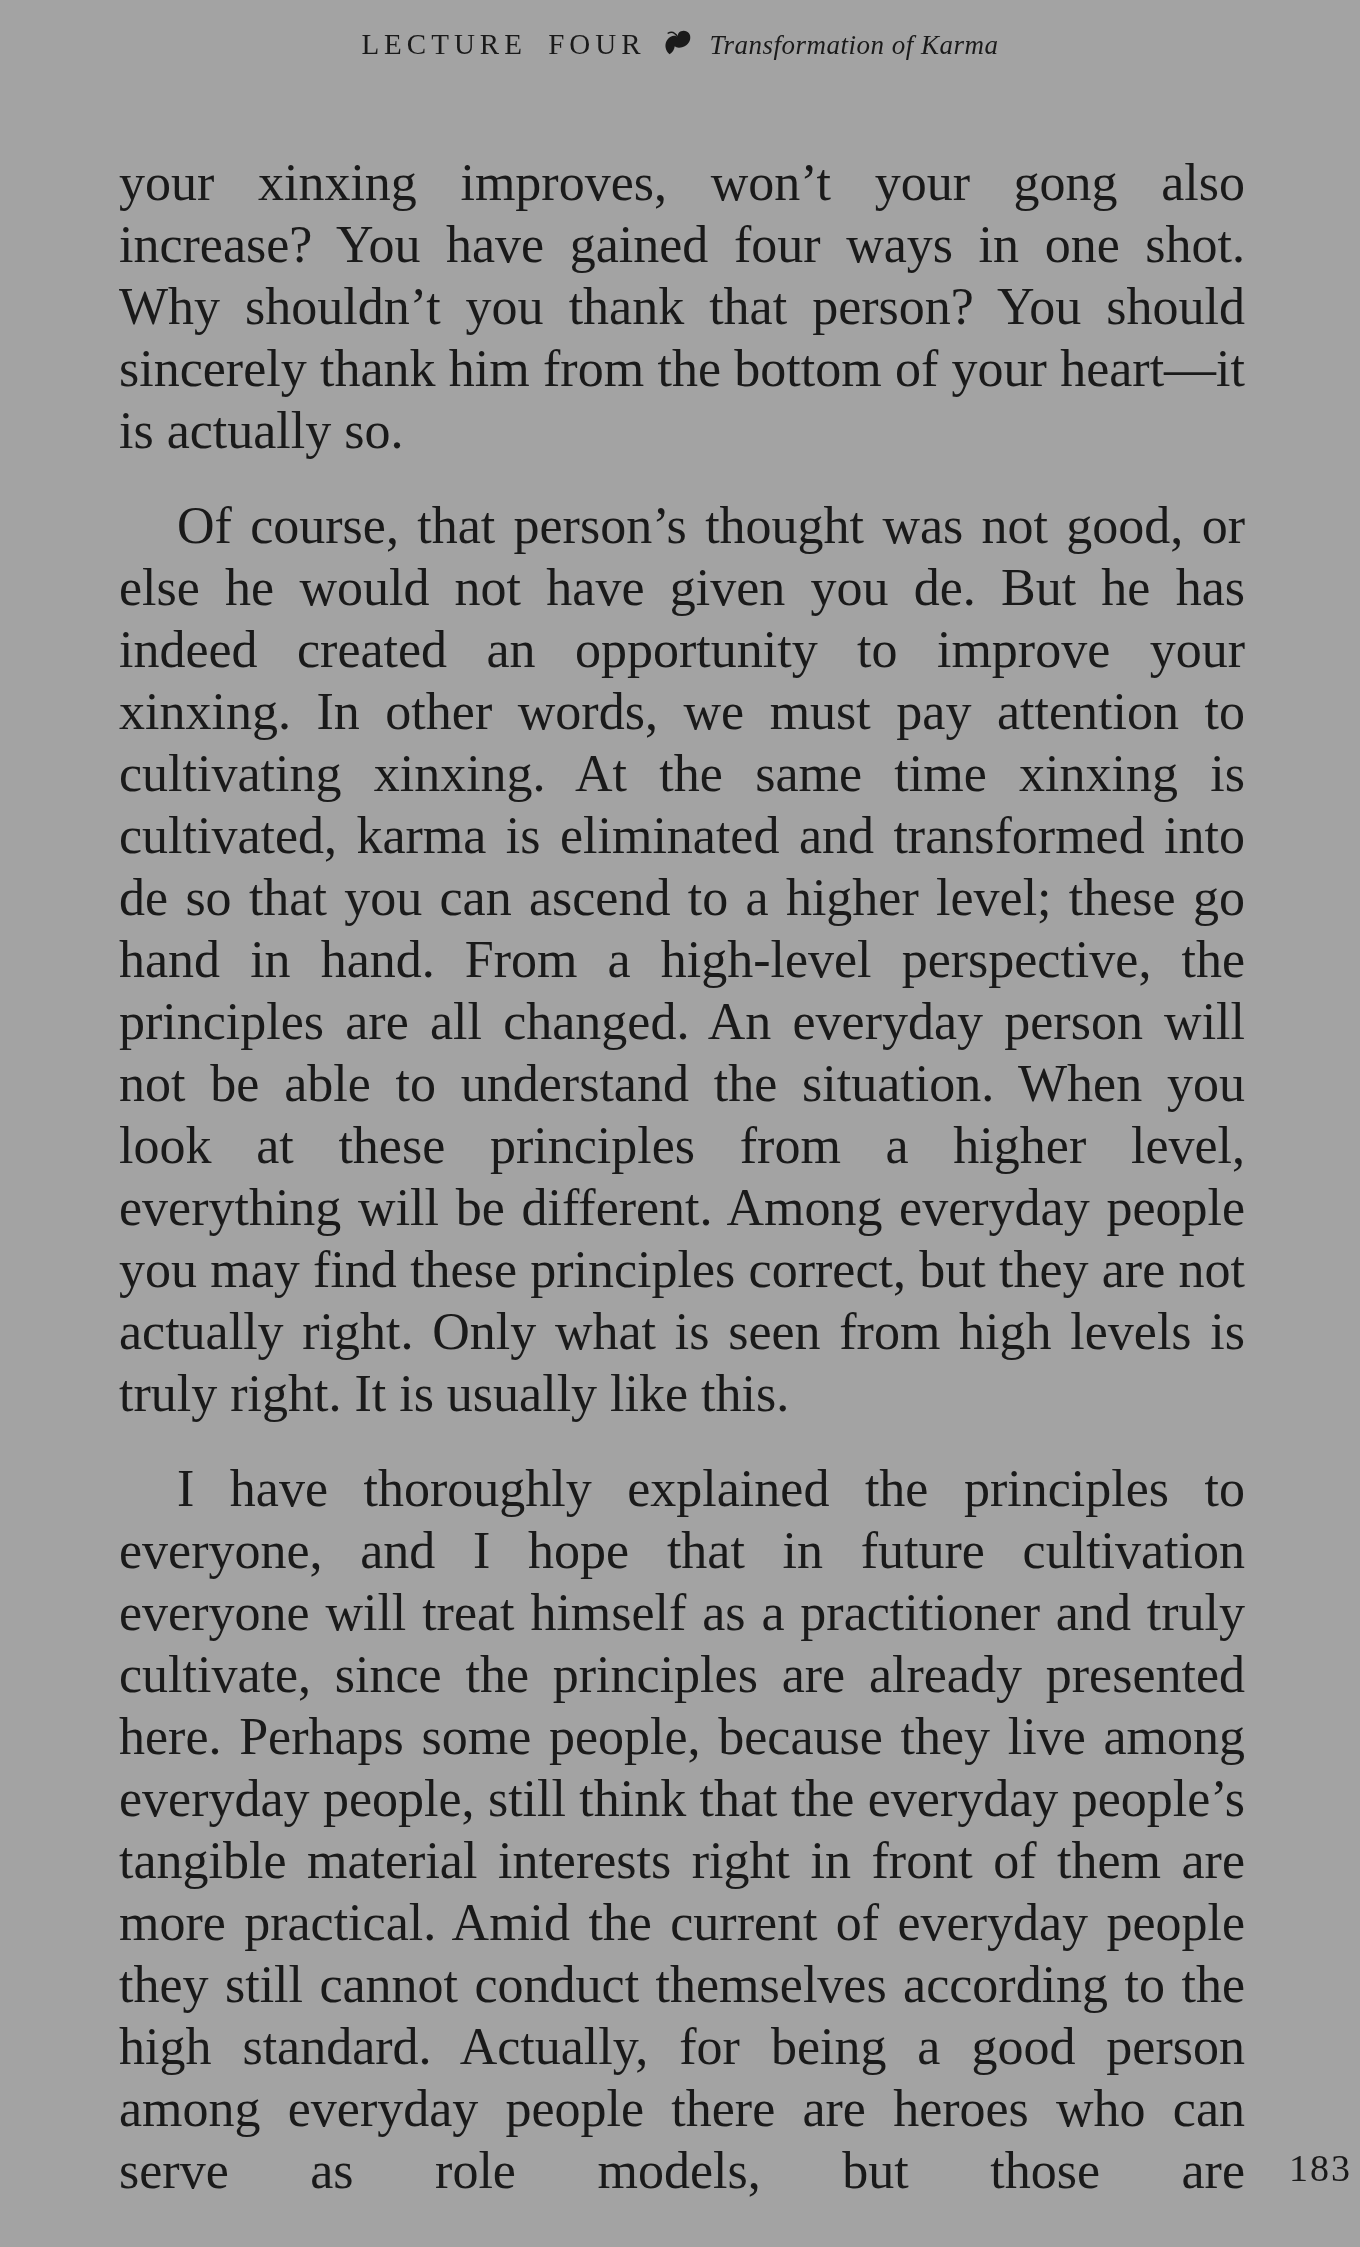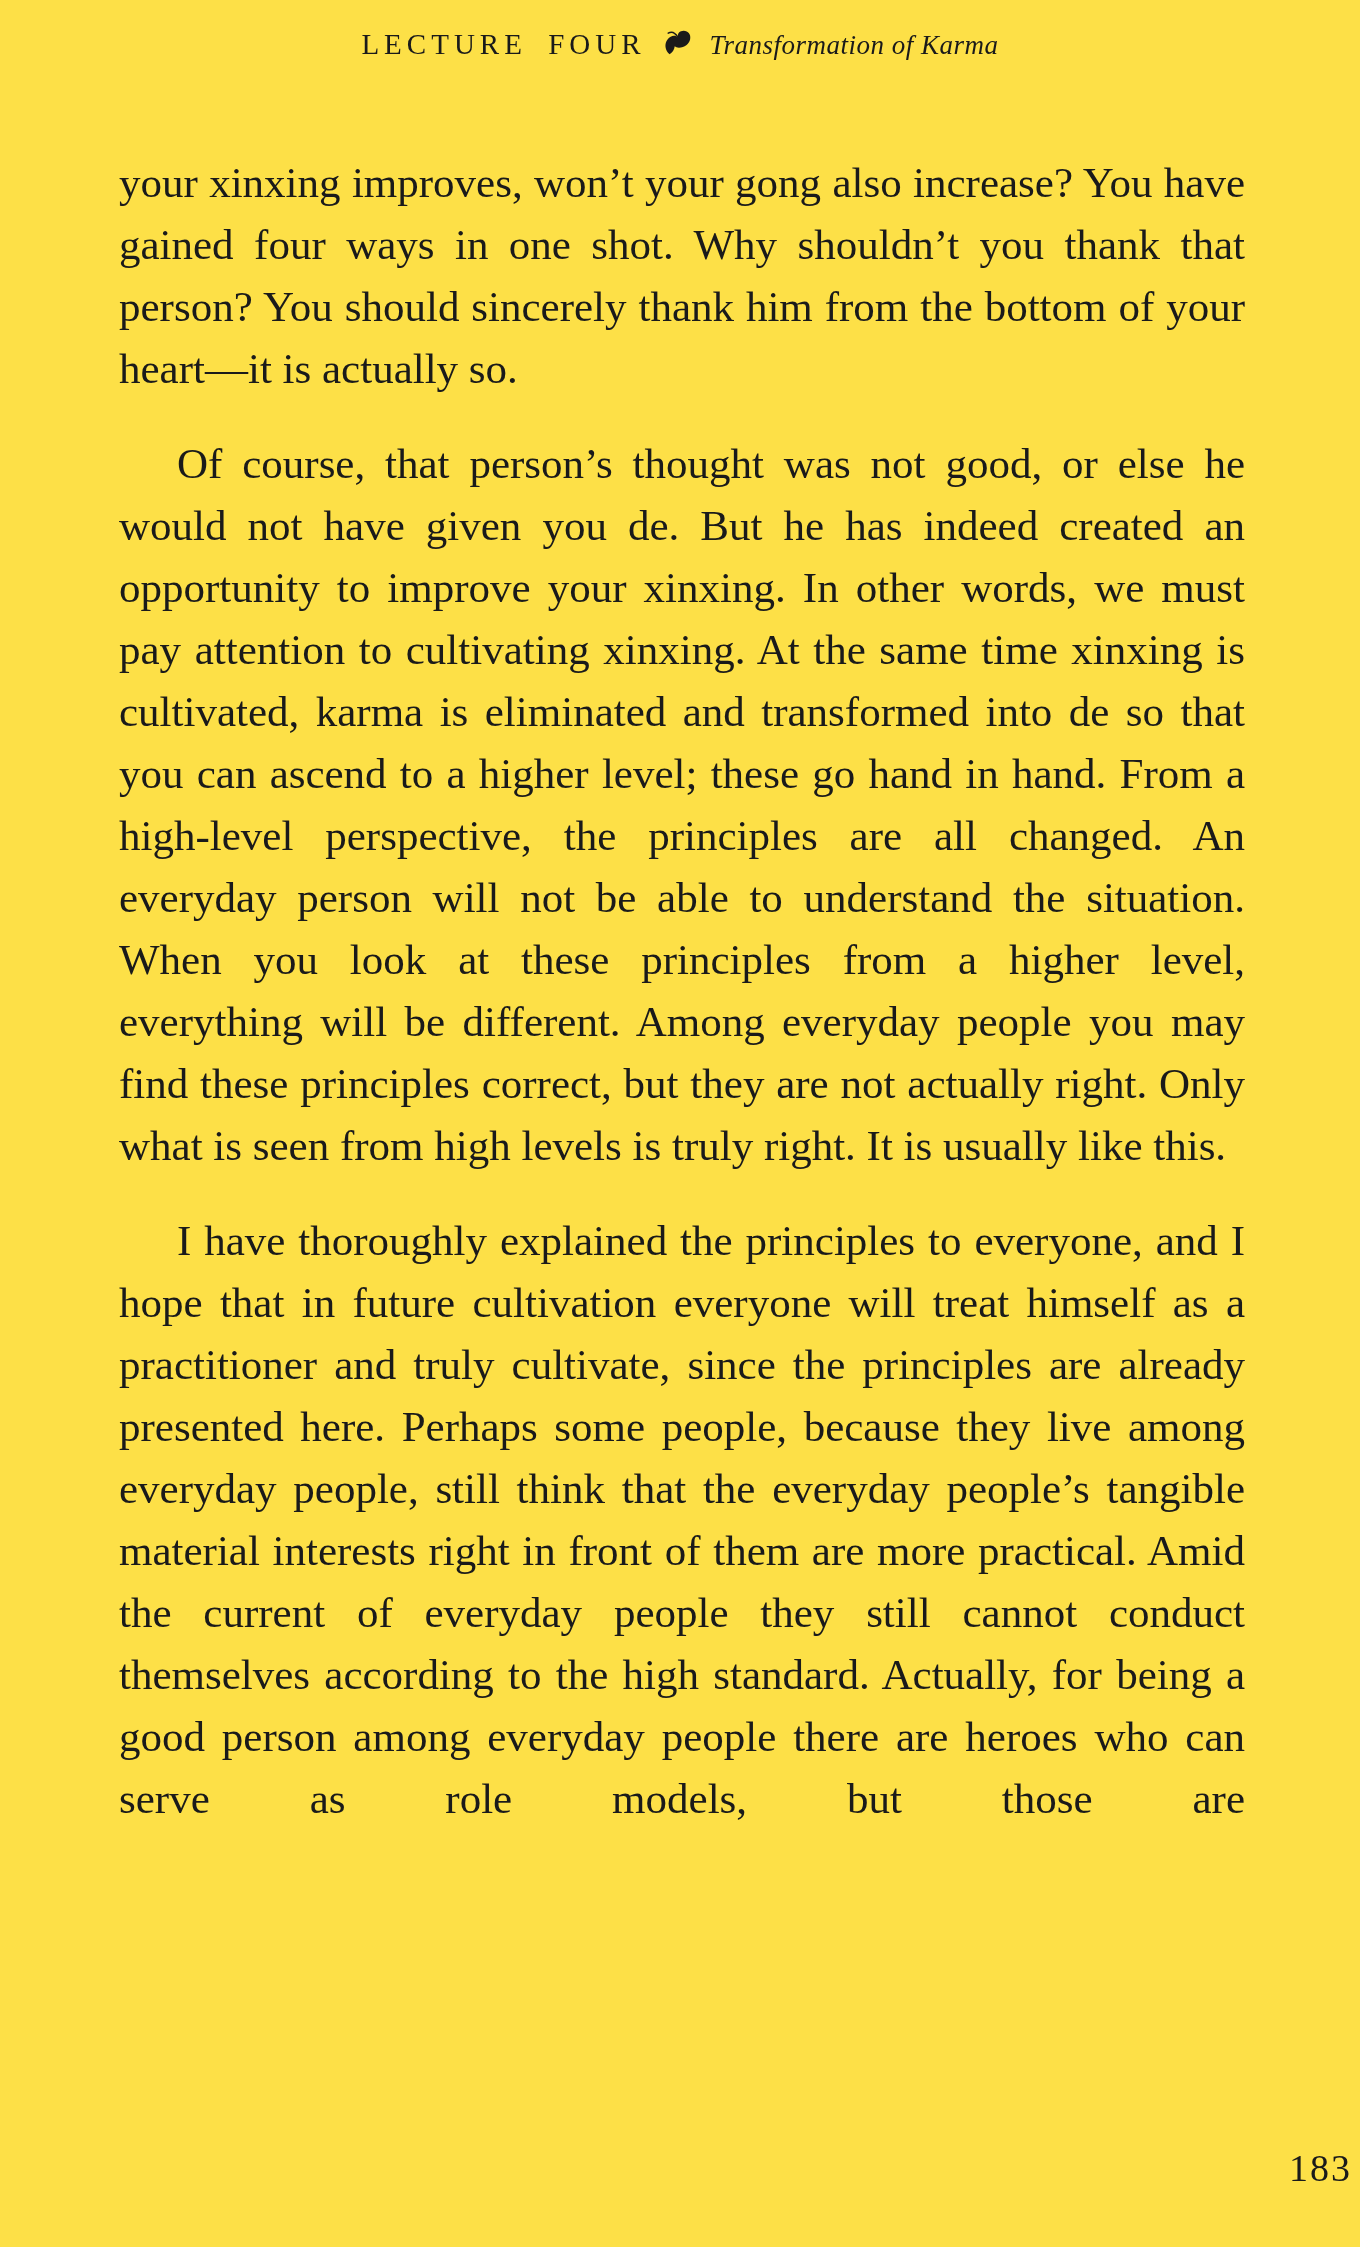--- a/index.html
+++ b/index.html
@@ -4,21 +4,21 @@
 <style>
   html, body {
     margin: 0;
     padding: 0;
     background: #ffffff;
   }
   .page {
     position: relative;
     width: 1360px;
     height: 2247px;
-    background: #fde047;
+    background: #a3a3a3;
     color: #1a1a1a;
     font-family: "Liberation Serif", "DejaVu Serif", serif;
     overflow: hidden;
   }
   .running-header {
     position: absolute;
     top: 26px;
     left: 0;
     right: 0;
     display: flex;
@@ -41,21 +41,21 @@
   .header-title {
     font-style: italic;
     font-size: 27px;
     letter-spacing: 0.5px;
   }
   .page-body {
     position: absolute;
     top: 152px;
     left: 119px;
     width: 1126px;
-    font-size: 43px;
+    font-size: 52px;
     line-height: 62px;
     text-align: justify;
     hyphens: none;
   }
   .page-body p {
     margin: 0;
   }
   .page-body p + p {
     margin-top: 33px;
   }

